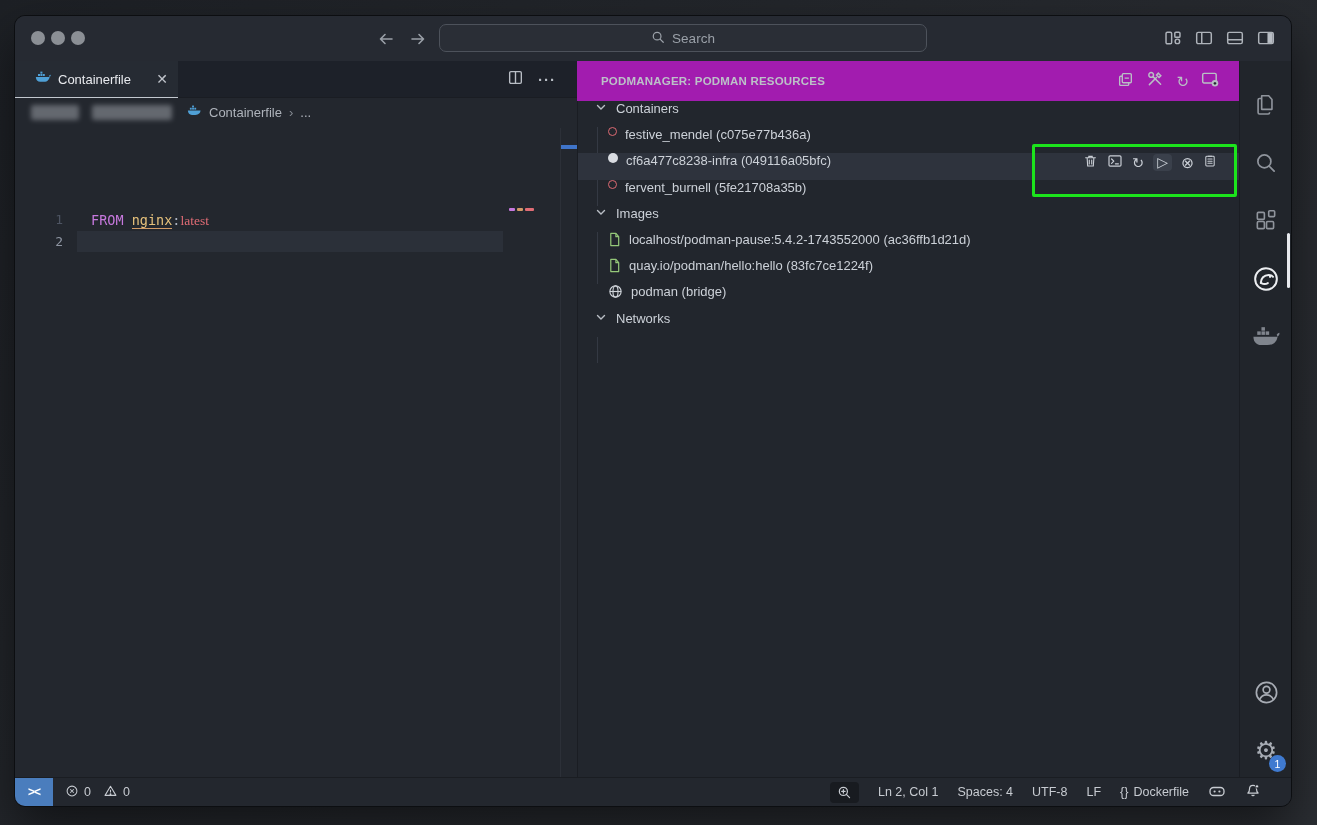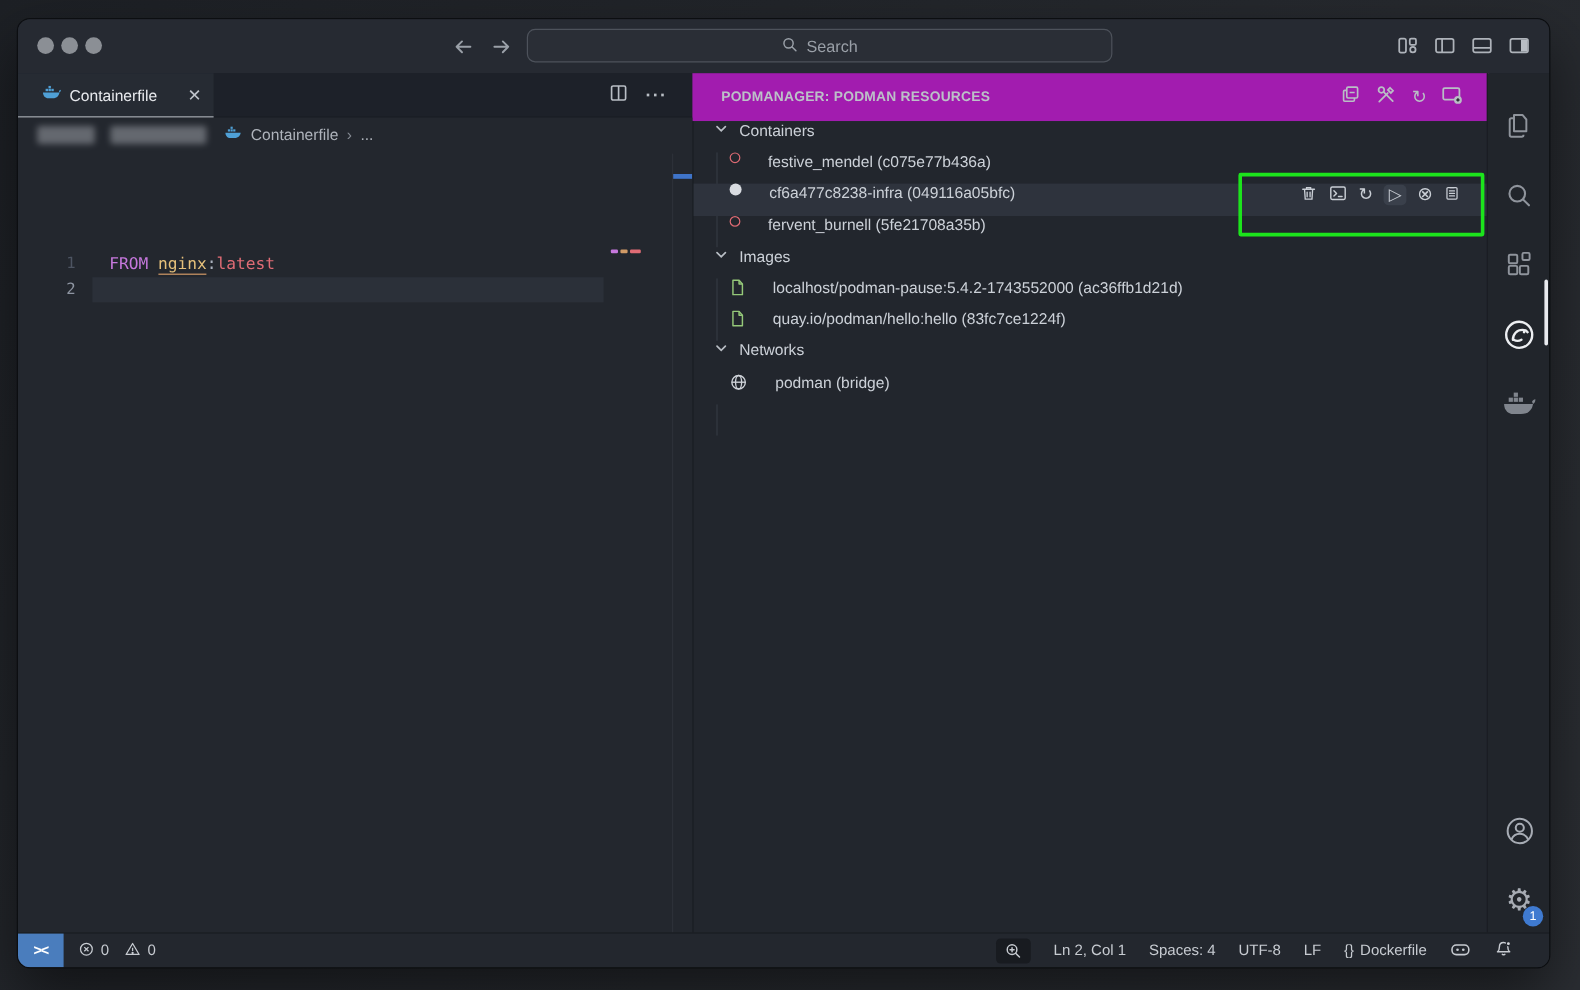--- a/index.html
+++ b/index.html
@@ -39,30 +39,30 @@
   .panelheader { position:absolute; left:562px; top:45px; width:664px; height:40px; background:#a21caf; display:flex; align-items:center; }
   .panelheader .ptitle { margin-left:24px; font-size:11.5px; font-weight:600; letter-spacing:.2px; color:#bcc1c8; }
   .ph-icons { margin-left:auto; margin-right:22px; display:flex; align-items:center; gap:12px; }
   
   .editor { position:absolute; left:0; top:82px; width:562px; height:681px; background:#23272e; }
   .breadcrumb { position:absolute; left:0; top:0; width:100%; height:28px; display:flex; align-items:center; gap:7px; padding-left:16px; font-size:13px; color:#aeb3bb; }
   .redact { height:15px; border-radius:2px; background:#70747b; filter:blur(2.5px); opacity:.85; }
   .lnum { position:absolute; width:34px; text-align:right; font-family:"DejaVu Sans Mono", monospace; font-size:13px; }
   .codeline { position:absolute; left:76px; font-family:"DejaVu Sans Mono", monospace; font-size:13.5px; white-space:pre; }
   .curline { position:absolute; left:62px; top:133px; width:426px; height:21px; background:#2b3039; }
-  .k { color:#c678dd; } .img { color:#e5c07b; border-bottom:1.5px solid #d19a66; } .pun { color:#abb2bf; } .tag { color:#e06c75; }
+  .k { color:#c678dd; } .img { color:#e5c07b; border-bottom:1.5px solid #d19a66; } .pun { color:#abb2bf; } .tag { color:#e06c75;font-family:Liberation Serif, serif; }
   .minimark { position:absolute; height:2.5px; border-radius:1px; }
   .minimap-border { position:absolute; left:545px; top:30px; width:1px; height:651px; background:#2c3038; }
   .ovr-cursor { position:absolute; left:546px; top:47px; width:16px; height:3.5px; background:#3f74c9; }
   
   .sidepanel { position:absolute; left:562px; top:85px; width:664px; height:678px; background:#22262d; border-left:1px solid #1a1d23; }
   .tree { position:absolute; left:0; top:0; width:100%; }
   .row { position:relative; height:26.2px; display:flex; align-items:flex-start; font-size:13px; color:#ccd1d8; }
   .row.section { padding-left:17px; gap:9px; }
-  .row.child { padding-left:30px; gap:23px; }
+  .row.child { padding-left:30px; gap:8px; }
   .row.selected { background:#2e333d; }
   .state-dot { width:10px; height:10px; border-radius:50%; flex:0 0 auto; }
   .stopped { border:1.8px solid #dd6a73; background:transparent; width:9px; height:9px; }
   .running { background:#d9dce1; }
   .row-actions { margin-left:auto; margin-right:24px; display:flex; align-items:center; gap:9px; }
   .glyph { color:#c9ced5; line-height:1; }
   .play-wrap { background:#3a404b; border-radius:4px; padding:1px 4px; }
   .indent-guide { position:absolute; left:19px; width:1px; background:#343943; }
   .annotation {
     position:absolute; left:1017px; top:128px; width:205px; height:53px;
@@ -288,33 +288,33 @@
             </svg></span>
         <span>localhost/podman-pause:5.4.2-1743552000 (ac36ffb1d21d)</span>
       </div>
       <div class="row child">
         <span><svg width="13" height="15" viewBox="0 0 14 16" fill="none" stroke="#95c879" stroke-width="1.3" stroke-linejoin="round">
               <path d="M3 1.5h5.5L11.5 5v9.5h-8.5z"></path>
               <path d="M8.5 1.5V5h3"></path>
             </svg></span>
         <span>quay.io/podman/hello:hello (83fc7ce1224f)</span>
       </div>
-      <div class="row section">
-        <span><svg width="12" height="12" viewBox="0 0 12 12" fill="none" stroke="#b9bec5" stroke-width="1.4" stroke-linecap="round">
-              <path d="M2.5 4.5L6 8l3.5-3.5"></path>
-            </svg></span>
-        <span>Networks</span>
-      </div>
       <div class="row child">
         <span><svg width="15" height="15" viewBox="0 0 16 16" fill="none" stroke="#cfd3d9" stroke-width="1.2">
               <circle cx="8" cy="8" r="6"></circle>
               <ellipse cx="8" cy="8" rx="2.7" ry="6"></ellipse>
               <path d="M2 8h12"></path>
             </svg></span>
         <span>podman (bridge)</span>
+      </div>
+      <div class="row section">
+        <span><svg width="12" height="12" viewBox="0 0 12 12" fill="none" stroke="#b9bec5" stroke-width="1.4" stroke-linecap="round">
+              <path d="M2.5 4.5L6 8l3.5-3.5"></path>
+            </svg></span>
+        <span>Networks</span>
       </div>
     </div>
   </div>
 
   <div class="annotation"></div>
 
   <div class="activitybar">
     <div class="ab-item" style="top:18px">
       <svg width="26" height="26" viewBox="0 0 24 24" fill="none" stroke="#8f949c" stroke-width="1.5" stroke-linejoin="round">
           <path d="M8 3.5h6.5L17.5 7v9h-9.5z"></path>

